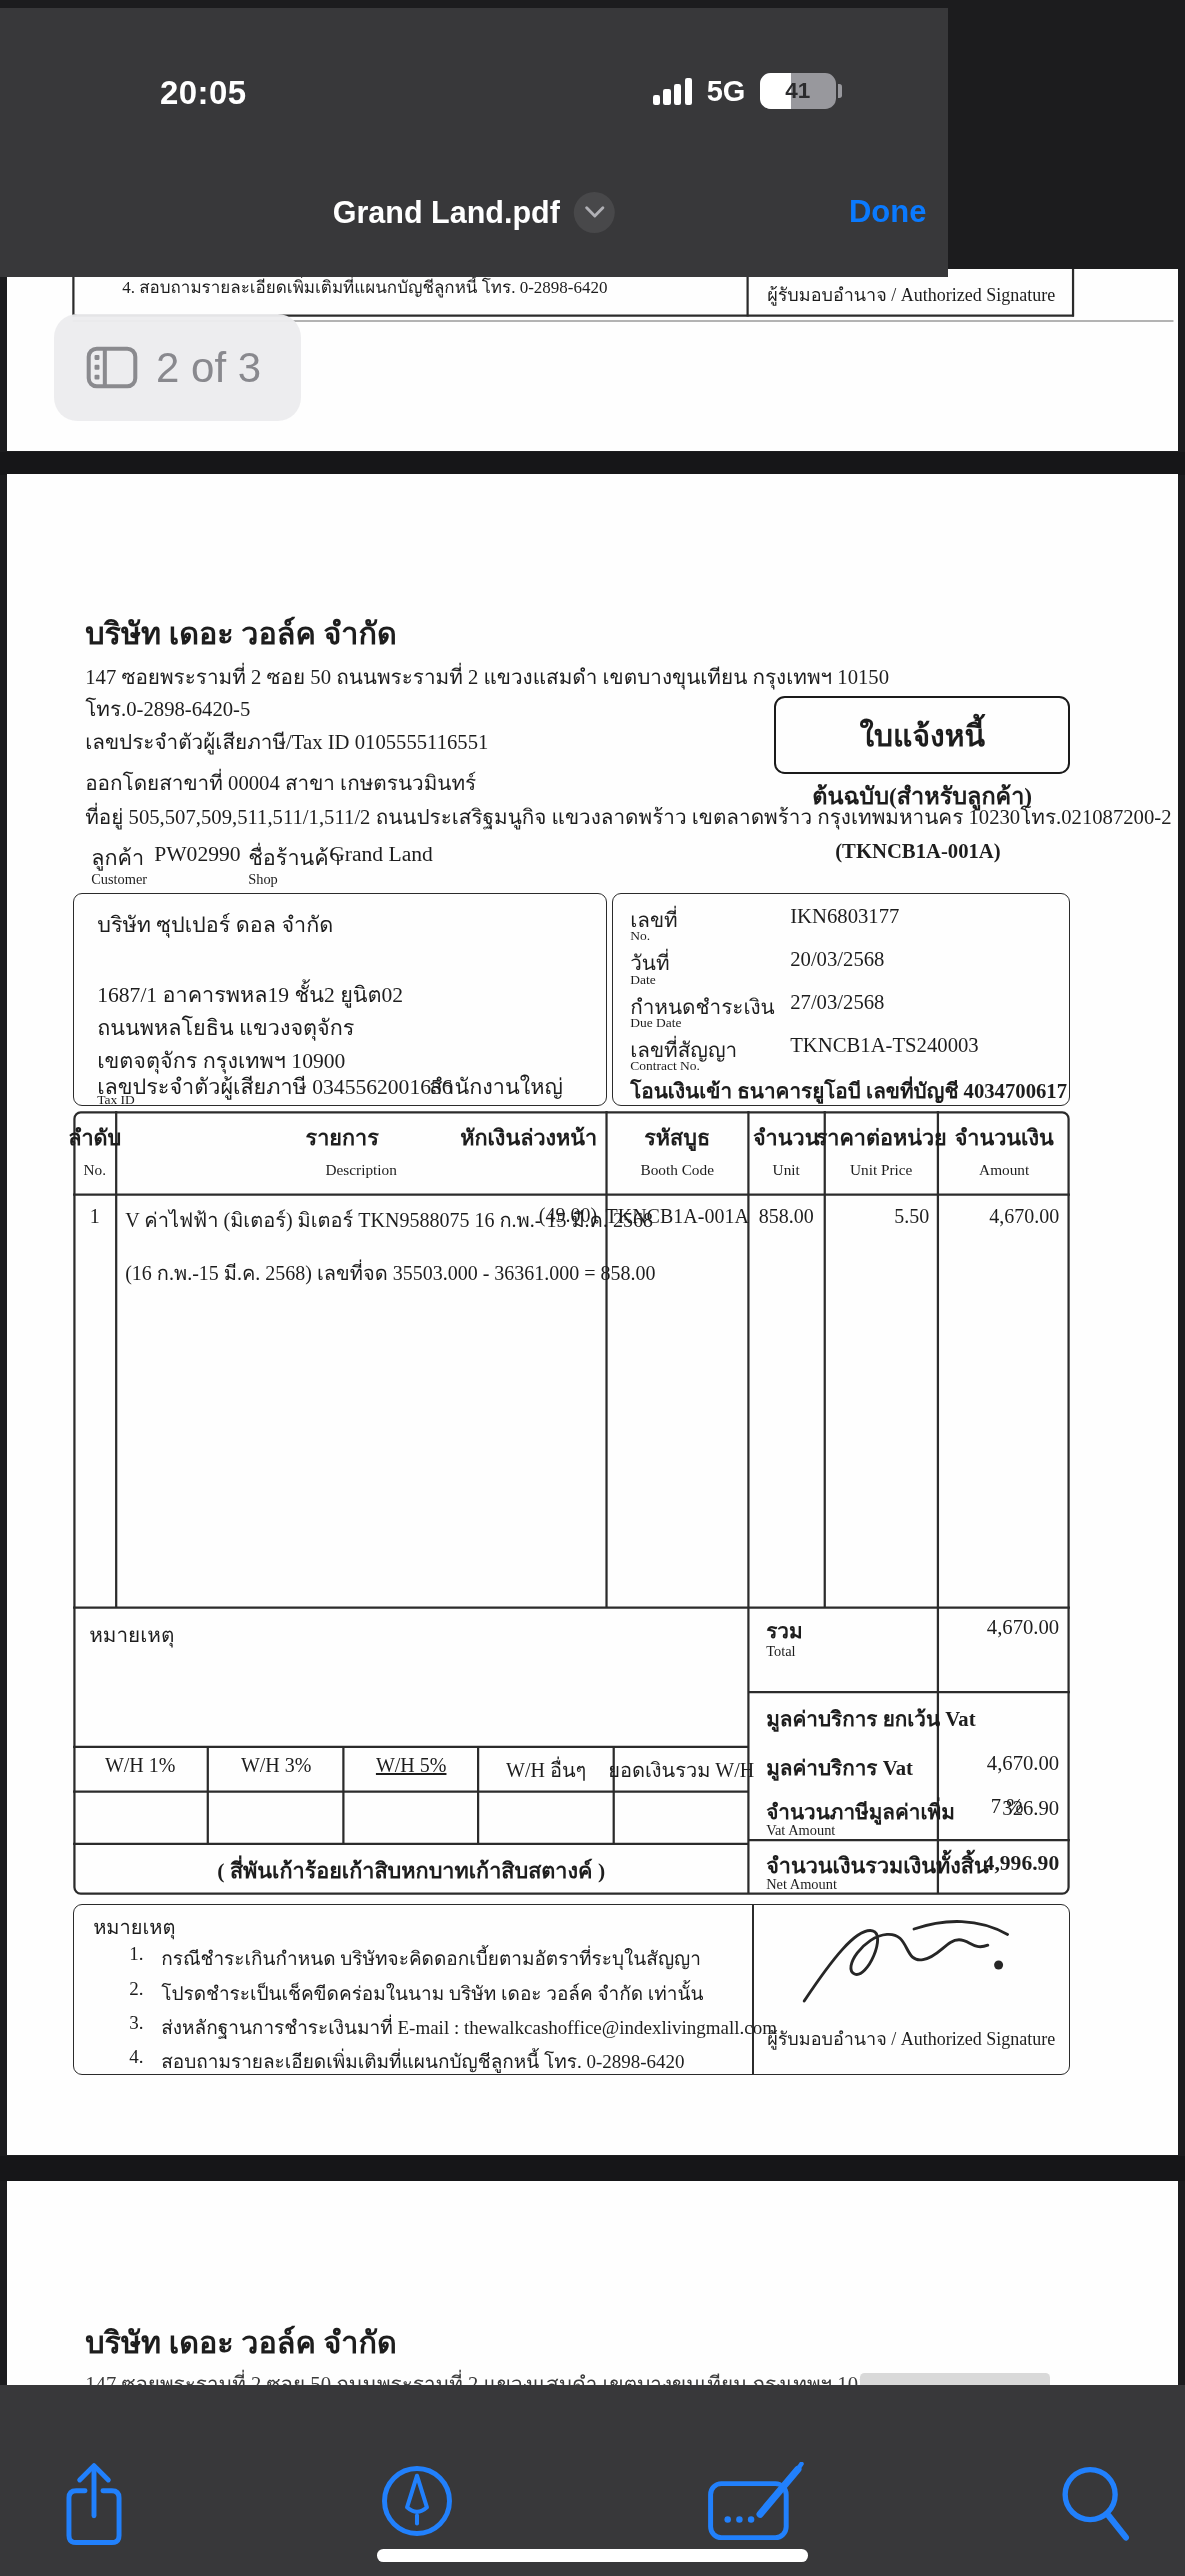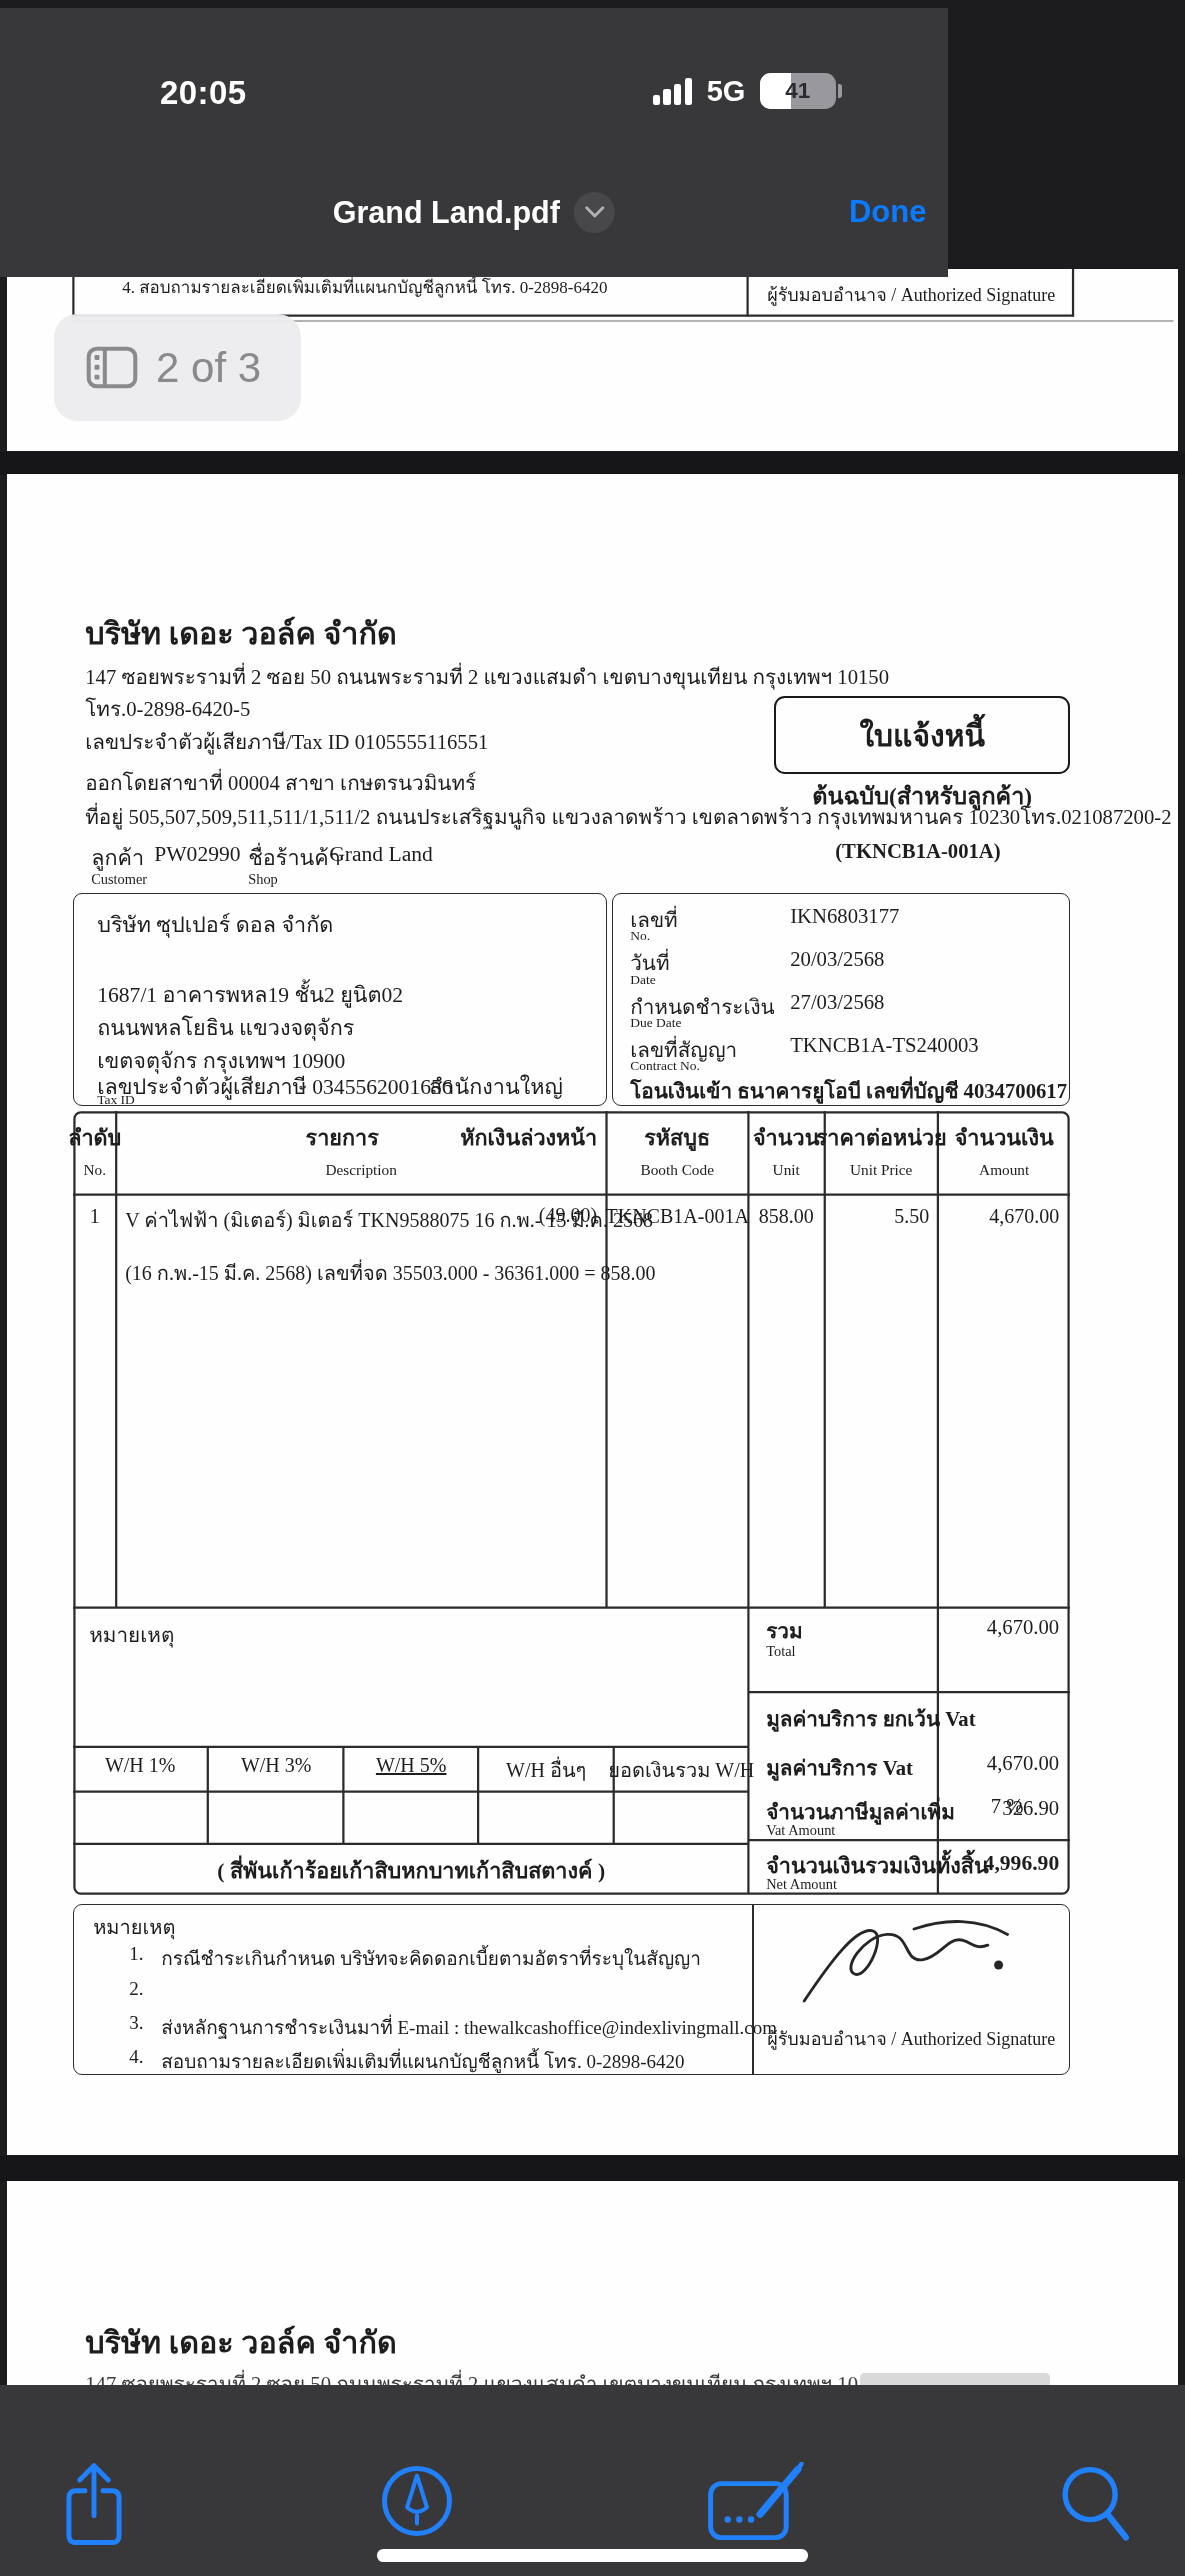--- a/index.html
+++ b/index.html
@@ -231,20 +231,21 @@
     <span class="t doc" style="left:693px;top:765px;font-size:14.4px;">Net Amount</span>
     <span class="t doc bold" style="left:865px;top:740px;width:121px;text-align:right;font-size:21.6px;">4,996.90</span>
   </div>
 
   <div class="obox" style="left:66px;top:1430px;width:997px;height:171px;"></div>
   <div class="abs" style="left:745px;top:1430px;width:1.8px;height:171px;background:#2b2b2b;"></div>
   <span class="t doc" style="left:86px;top:1437px;font-size:20px;">หมายเหตุ</span>
   <span class="t doc" style="left:122px;top:1469px;font-size:19px;">1.</span>
   <span class="t doc" style="left:154px;top:1469px;font-size:19px;">กรณีชำระเกินกำหนด บริษัทจะคิดดอกเบี้ยตามอัตราที่ระบุในสัญญา</span>
   <span class="t doc" style="left:122px;top:1504px;font-size:19px;">2.</span>
+  <span class="t doc" style="left:154px;top:1504px;font-size:19px;">โปรดชำระเป็นเช็คขีดคร่อมในนาม  บริษัท เดอะ วอล์ค จำกัด  เท่านั้น</span>
   <span class="t doc" style="left:122px;top:1538px;font-size:19px;">3.</span>
   <span class="t doc" style="left:154px;top:1538px;font-size:19px;">ส่งหลักฐานการชำระเงินมาที่ E-mail : thewalkcashoffice@indexlivingmall.com</span>
   <span class="t doc" style="left:122px;top:1572px;font-size:19px;">4.</span>
   <span class="t doc" style="left:154px;top:1572px;font-size:19px;">สอบถามรายละเอียดเพิ่มเติมที่แผนกบัญชีลูกหนี้ โทร. 0-2898-6420</span>
 
   <svg class="abs" style="left:781px;top:1437px;" width="234" height="99" viewBox="0 0 260 110">
     <g fill="none" stroke="#262626" stroke-width="3.2" stroke-linecap="round">
       <path d="M18 100 C48 55 76 18 94 22 C110 26 88 76 74 70 C60 64 84 28 110 26 C136 24 128 58 150 54 C168 51 176 32 190 32 C202 32 206 44 222 38"></path>
       <path d="M140 20 C175 8 212 8 244 26"></path>
     </g>

